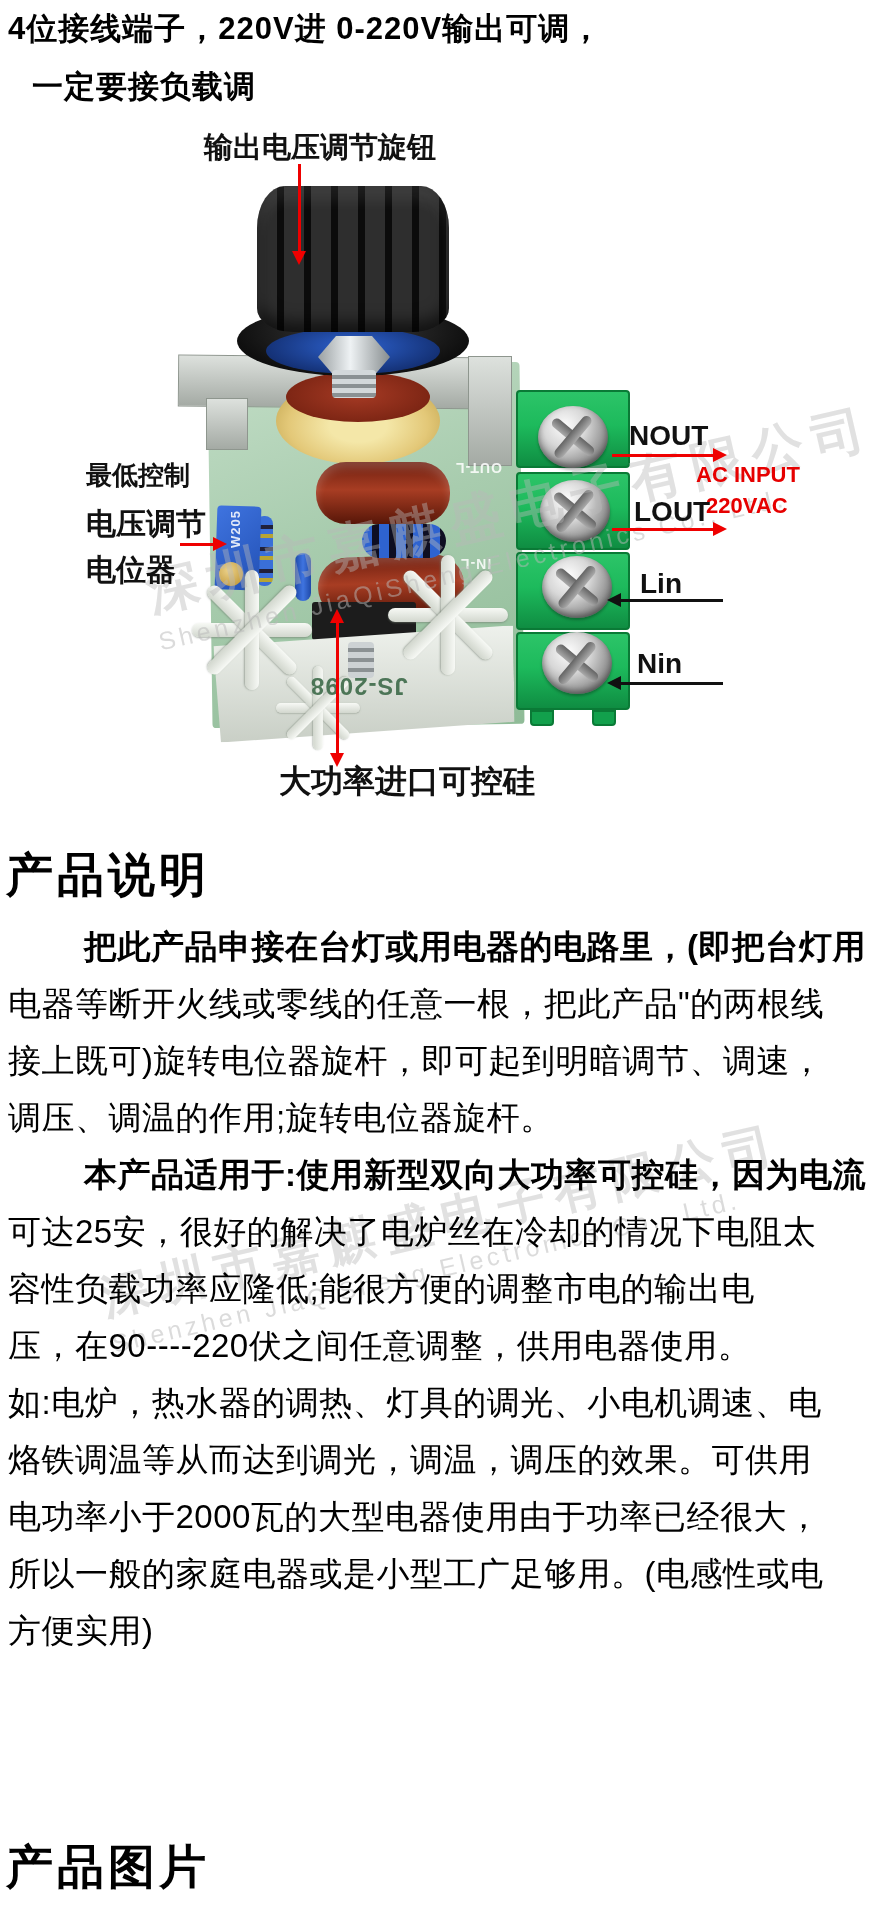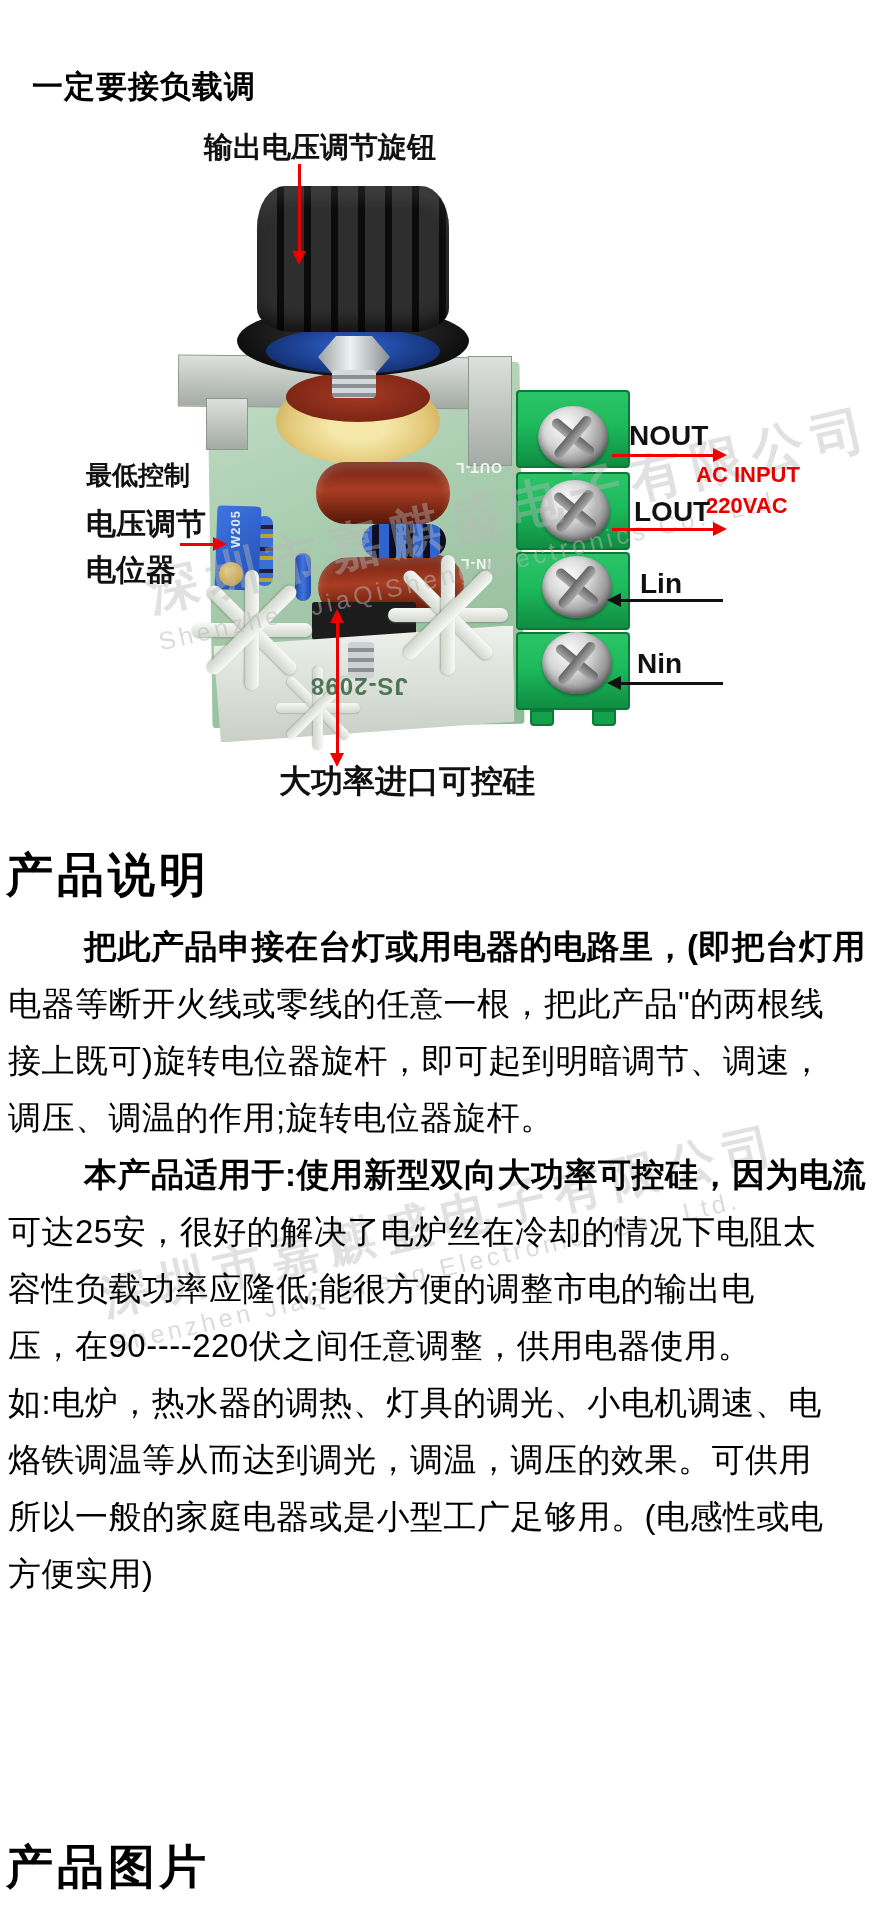--- a/index.html
+++ b/index.html
@@ -89,20 +89,21 @@
   .sect-heading{position:absolute;left:6px;font-size:47px;font-weight:700;letter-spacing:4px;}
   .desc-body{position:absolute;left:8px;top:918px;width:872px;z-index:1;}
   .bline{height:57px;line-height:57px;font-size:33px;letter-spacing:0.5px;white-space:nowrap;overflow:visible;}
   .indent{text-indent:76px;font-weight:bold;}
 </style>
 </head>
 <body>
 
 <div id="page">
 
+  <div class="headline" style="top:8px;">4位接线端子，220V进 0-220V输出可调，</div>
   <div class="headline" style="top:66px;margin-left:24px;">一定要接负载调</div>
 
   <div class="abs" style="left:0;top:0;width:884px;height:830px;">
 
     <div class="pcb"></div>
     <div class="bracket abs" style="left:178px;top:356px;width:322px;height:50px;transform:rotate(0.5deg);"></div>
     <div class="bracket abs" style="left:468px;top:356px;width:42px;height:108px;"></div>
     <div class="bracket abs" style="left:206px;top:398px;width:40px;height:50px;"></div>
 
     <div class="toroid"></div>
@@ -199,19 +200,20 @@
     <div class="bline indent">把此产品申接在台灯或用电器的电路里，(即把台灯用</div>
     <div class="bline">电器等断开火线或零线的任意一根，把此产品"的两根线</div>
     <div class="bline">接上既可)旋转电位器旋杆，即可起到明暗调节、调速，</div>
     <div class="bline">调压、调温的作用;旋转电位器旋杆。</div>
     <div class="bline indent">本产品适用于:使用新型双向大功率可控硅，因为电流</div>
     <div class="bline">可达25安，很好的解决了电炉丝在冷却的情况下电阻太</div>
     <div class="bline">容性负载功率应隆低;能很方便的调整市电的输出电</div>
     <div class="bline">压，在90----220伏之间任意调整，供用电器使用。</div>
     <div class="bline">如:电炉，热水器的调热、灯具的调光、小电机调速、电</div>
     <div class="bline">烙铁调温等从而达到调光，调温，调压的效果。可供用</div>
+    <div class="bline">电功率小于2000瓦的大型电器使用由于功率已经很大，</div>
     <div class="bline">所以一般的家庭电器或是小型工广足够用。(电感性或电</div>
     <div class="bline">方便实用)</div>
   </div>
 
   <div class="sect-heading" style="top:1836px;">产品图片</div>
 
 </div>
 
 </body></html>

